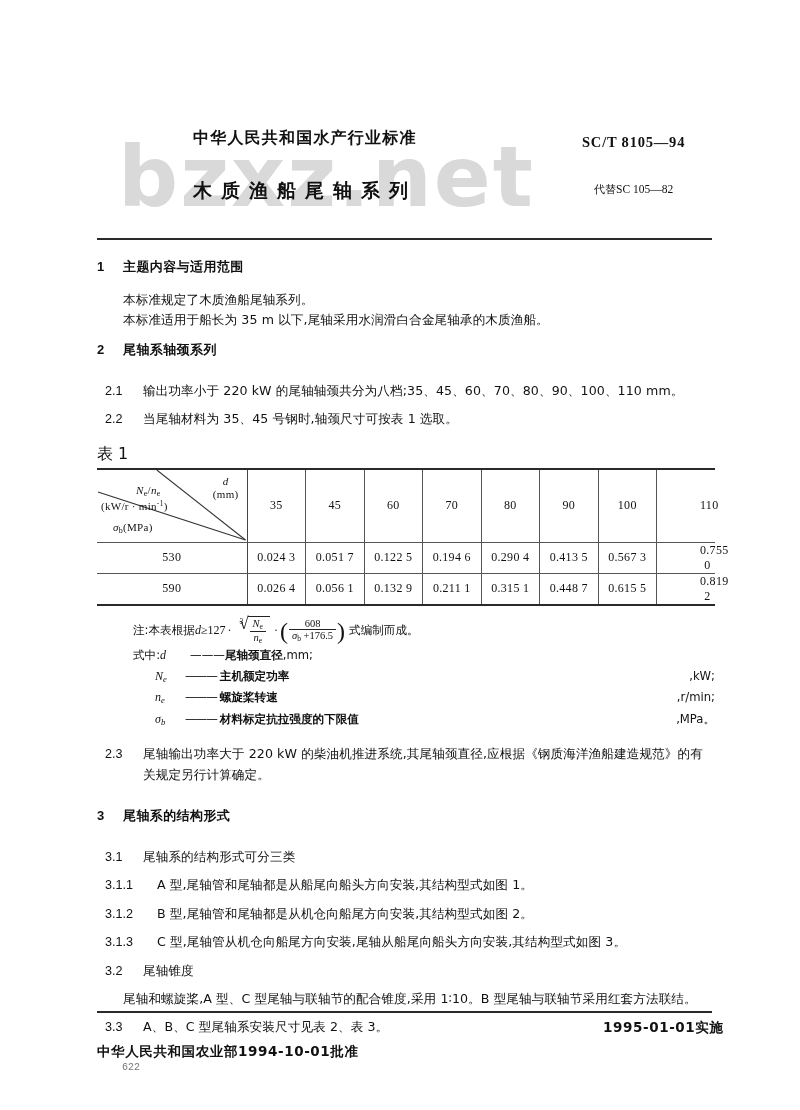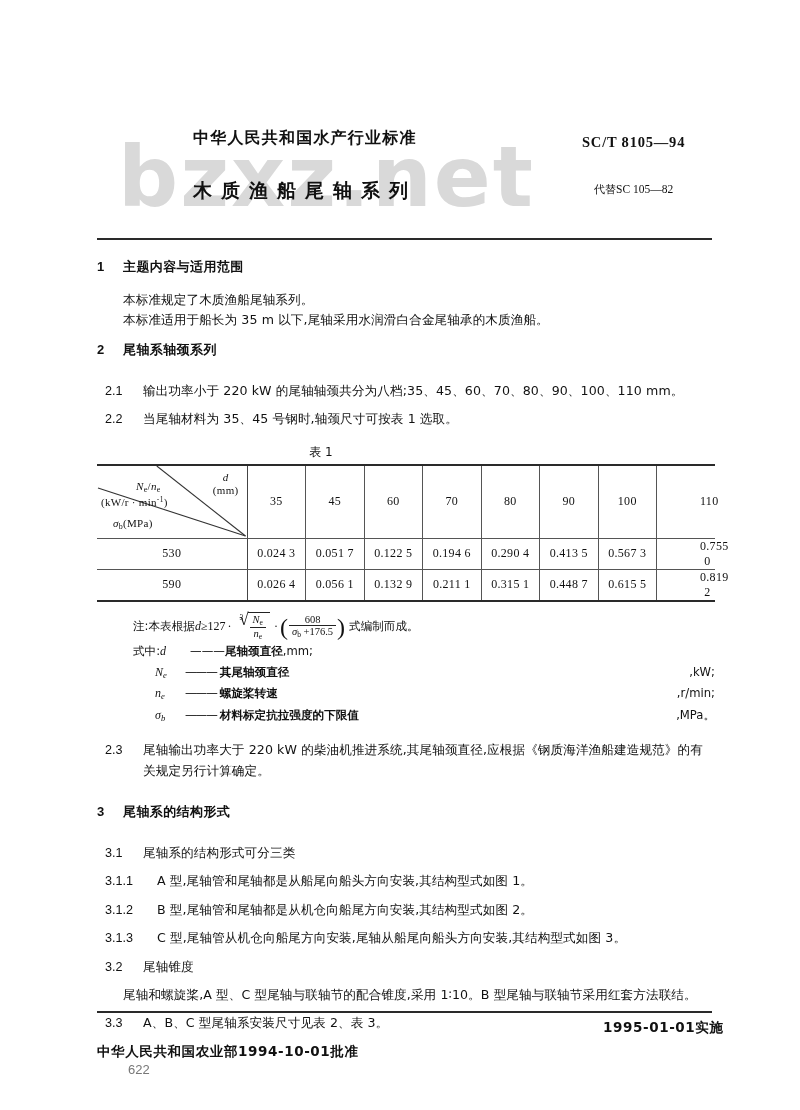--- a/index.html
+++ b/index.html
@@ -156,23 +156,23 @@
   }
   .clause .cnum.w3 { min-width: 52px; }
   .clause .ctext { flex: 1 1 auto; }
 
   .sp-6  { height: 6px; }
   .sp-10 { height: 10px; }
   .sp-14 { height: 14px; }
 
   
   .table-caption {
-    text-align: center;
-    font-family: "DejaVu Sans", sans-serif;
-    font-size: 12px;
+    text-align: left;
+    font-family: "DejaVu Sans", sans-serif;
+    font-size: 16px;
     margin: 0 0 3px 0;
     padding-right: 170px;
   }
   table.t1 {
     border-collapse: collapse;
     width: 618px;
     table-layout: fixed;
     font-family: "Liberation Serif", serif;
   }
   table.t1 td {
@@ -304,24 +304,24 @@
     left: 603px;
     top: 1019px;
     font-family: "DejaVu Sans", sans-serif;
     font-weight: bold;
     font-size: 13.5px;
     letter-spacing: 0.6px;
     white-space: nowrap;
   }
   .page-number {
     position: absolute;
-    left: 128px;
+    left: 122px;
     top: 1062px;
-    font-family: Liberation Sans, sans-serif;
-    font-size: 13px;
+    font-family: Liberation Mono, monospace;
+    font-size: 10px;
     color: #777;
   }
 </style>
 </head>
 <body>
 
 <div class="page">
 
   <div class="watermark">bzxz.net</div>
 
@@ -473,21 +473,21 @@
           <span class="lead">式中:</span>
           <span class="sym" style="min-width:30px;font-family:'Liberation Serif',serif;font-style:italic;font-size:12px;">d</span>
           <span class="dash">———</span>
           <span style="font-weight:bold;">尾轴颈直径</span>
           <span>,mm;</span>
         </div>
 
         <div class="legend-row">
           <span class="sym"><span class="it">N</span><span class="sub">e</span></span>
           <span class="dash">———</span>
-          <span class="desc">其尾轴颈直径</span>
+          <span class="desc">主机额定功率</span>
           <span>,kW;</span>
         </div>
 
         <div class="legend-row">
           <span class="sym"><span class="it">n</span><span class="sub">e</span></span>
           <span class="dash">———</span>
           <span class="desc">螺旋桨转速</span>
           <span>,r/min;</span>
         </div>
 

